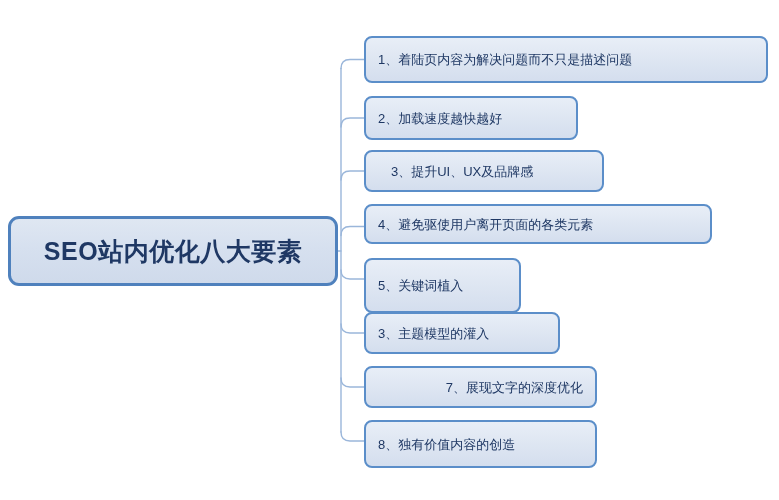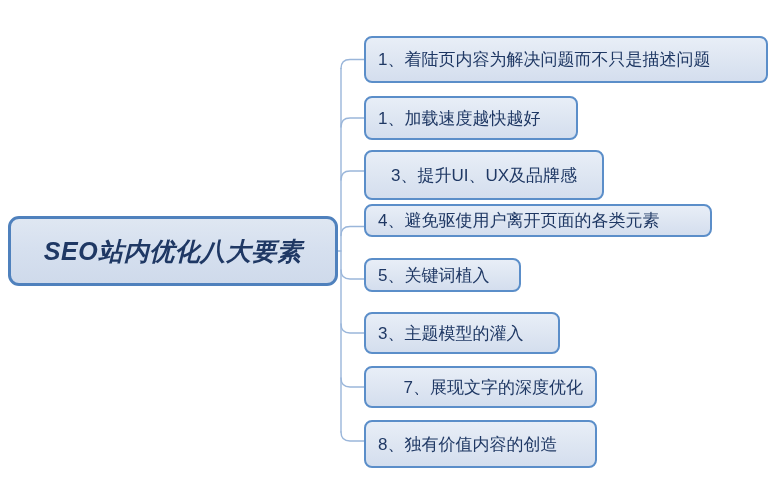--- a/index.html
+++ b/index.html
@@ -33,21 +33,20 @@
     width: 330px;
     height: 70px;
     box-sizing: border-box;
     border: 3px solid #4f81bd;
     border-radius: 11px;
     background: linear-gradient(180deg, #dfe7f2 0%, #d6e0ef 45%, #cfdaeb 100%);
     display: flex;
     align-items: center;
     justify-content: center;
     z-index: 3;
-    font-style: italic;
   }
   .central-label {
     font-size: 25px;
     font-weight: bold;
     color: #1f3864;
     letter-spacing: 0.5px;
     line-height: 1;
     white-space: nowrap;
   }
   .branch-node {
@@ -56,21 +55,21 @@
     border: 2px solid #5b8ec9;
     border-radius: 8px;
     background: linear-gradient(180deg, #e8eef7 0%, #dee6f2 50%, #d4deee 100%);
     display: flex;
     align-items: center;
     padding: 0 12px;
     z-index: 2;
     white-space: nowrap;
   }
   .branch-label {
-    font-size: 17px;
+    font-size: 13px;
     color: #1f3864;
     line-height: 1;
     white-space: nowrap;
   }
 </style>
 </head>
 <body>
 
 <div id="mindmap-canvas">
 
@@ -89,29 +88,29 @@
 
   <div class="central-node">
     <span class="central-label">SEO站内优化八大要素</span>
   </div>
 
   <div id="branch-container">
       <div class="branch-node" style="left: 364px; top: 36px; width: 404px; height: 47px;">
         <span class="branch-label">1、着陆页内容为解决问题而不只是描述问题</span>
       </div>
       <div class="branch-node" style="left: 364px; top: 96px; width: 214px; height: 44px;">
-        <span class="branch-label">1、加载速度越快越好</span>
+        <span class="branch-label">2、加载速度越快越好</span>
       </div>
-      <div class="branch-node" style="left: 364px; top: 150px; width: 240px; height: 50px; padding-left: 25px;">
+      <div class="branch-node" style="left: 364px; top: 150px; width: 240px; height: 42px; padding-left: 25px;">
         <span class="branch-label">3、提升UI、UX及品牌感</span>
       </div>
-      <div class="branch-node" style="left: 364px; top: 204px; width: 348px; height: 33px;">
+      <div class="branch-node" style="left: 364px; top: 204px; width: 348px; height: 40px;">
         <span class="branch-label">4、避免驱使用户离开页面的各类元素</span>
       </div>
-      <div class="branch-node" style="left: 364px; top: 258px; width: 157px; height: 34px;">
+      <div class="branch-node" style="left: 364px; top: 258px; width: 157px; height: 55px;">
         <span class="branch-label">5、关键词植入</span>
       </div>
       <div class="branch-node" style="left: 364px; top: 312px; width: 196px; height: 42px;">
         <span class="branch-label">3、主题模型的灌入</span>
       </div>
       <div class="branch-node" style="left: 364px; top: 366px; width: 233px; height: 42px; justify-content: flex-end;">
         <span class="branch-label">7、展现文字的深度优化</span>
       </div>
       <div class="branch-node" style="left: 364px; top: 420px; width: 233px; height: 48px;">
         <span class="branch-label">8、独有价值内容的创造</span>

